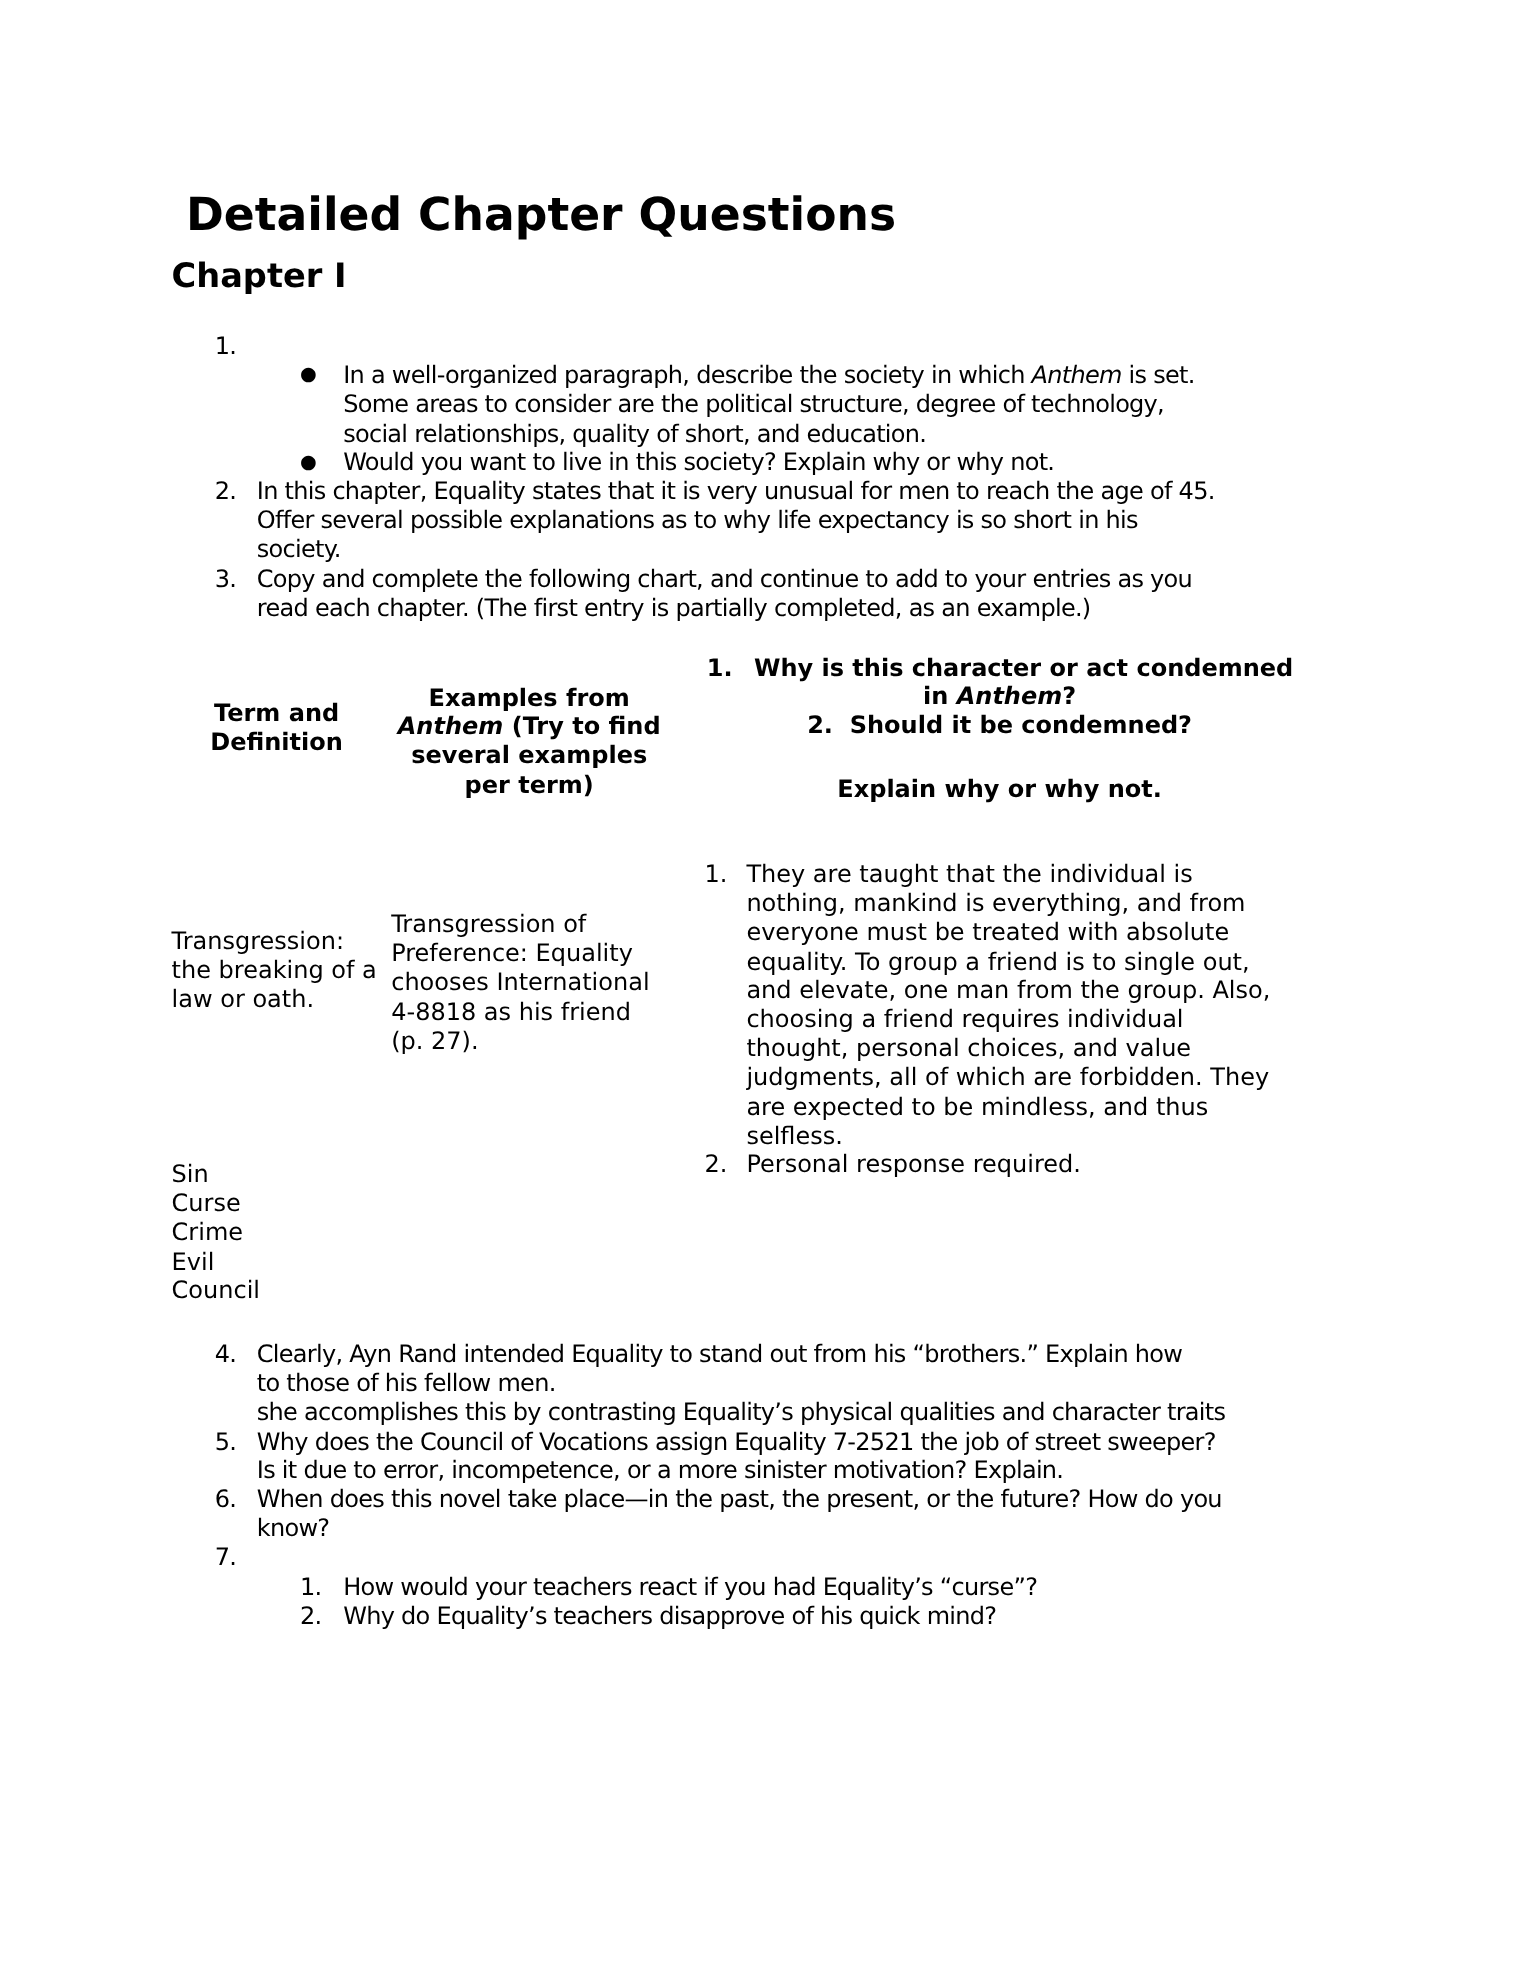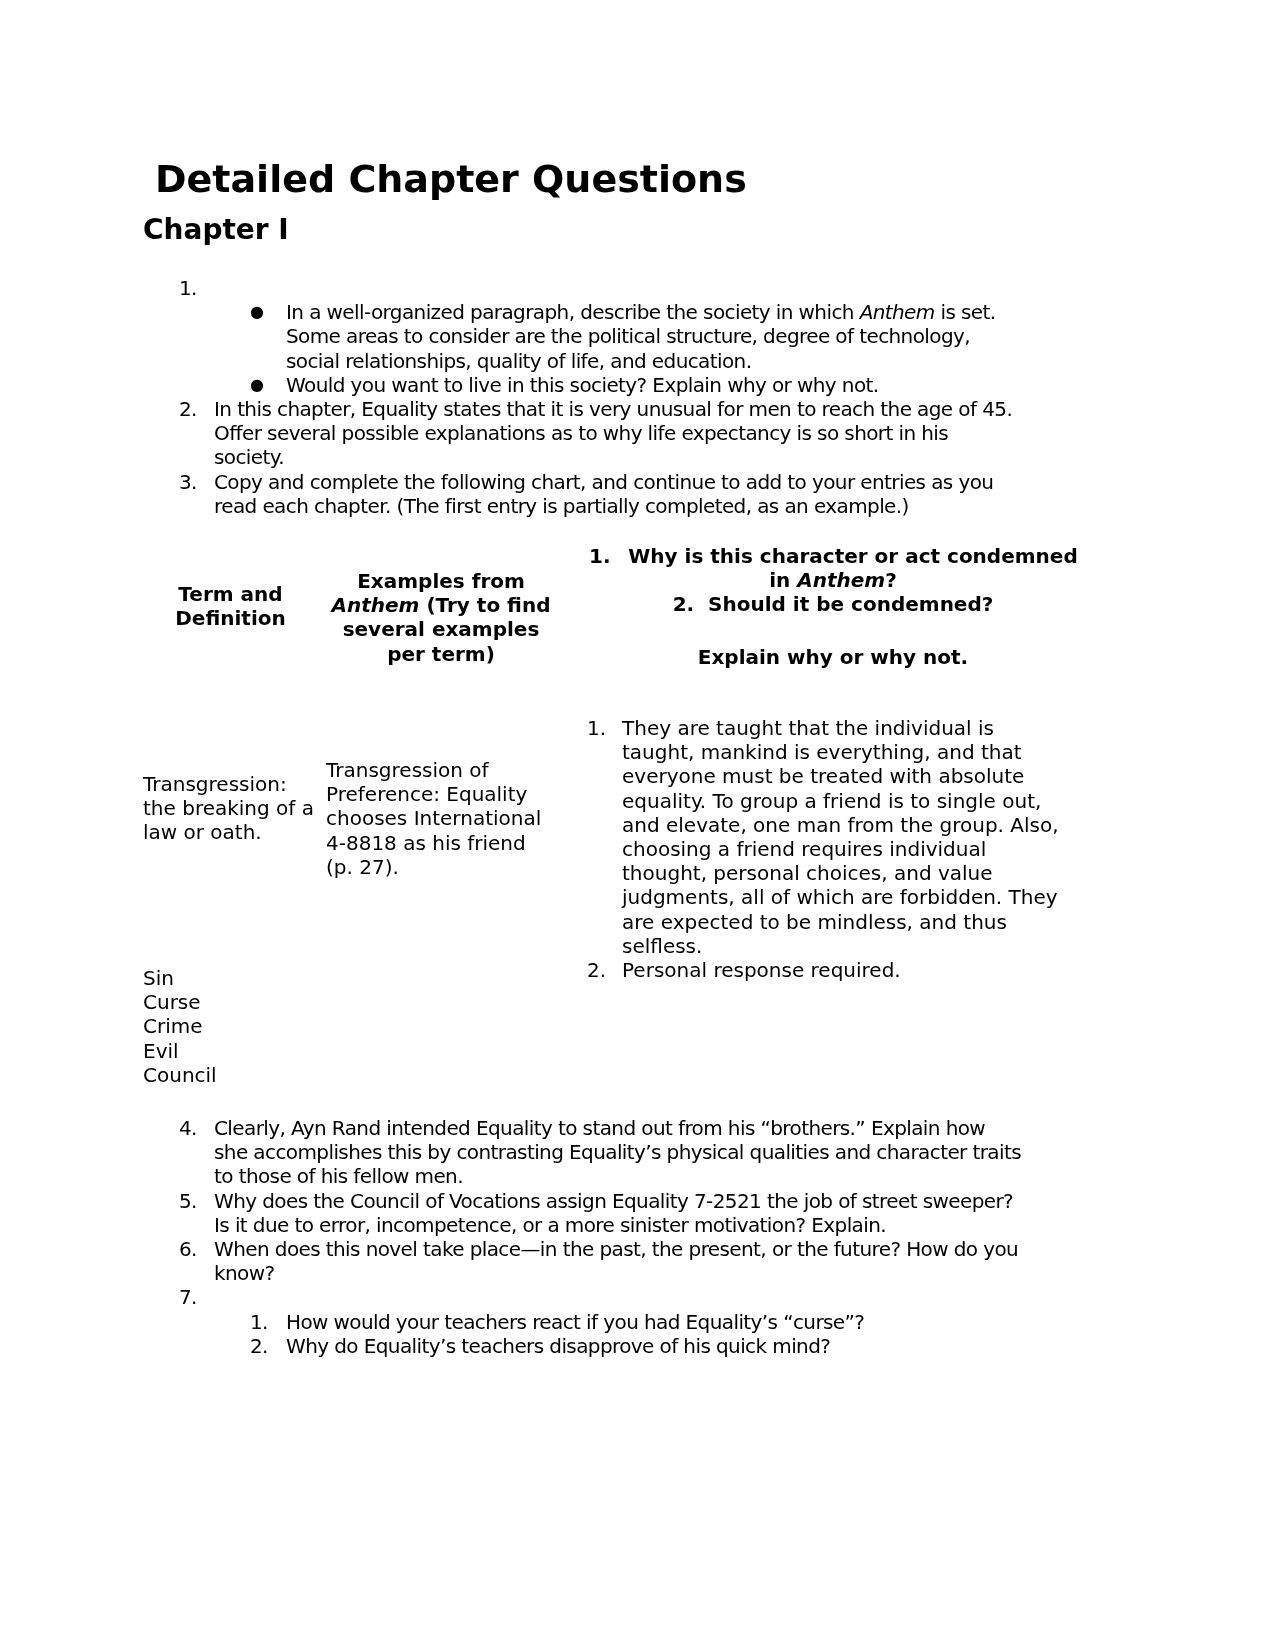--- a/index.html
+++ b/index.html
@@ -45,21 +45,21 @@
   <h1>Detailed Chapter Questions</h1>
   <h2>Chapter I</h2>
 
   <div class="block cond" style="top:276px;">
     <div class="row"><span class="num">1.</span>&nbsp;</div>
     <div class="bullet-row">
       <span class="bullet">●</span>
       <div class="btxt">
         <div><span>In a well-organized paragraph, describe the society in which </span><i>Anthem</i><span> is set.</span></div>
         <div>Some areas to consider are the political structure, degree of technology,</div>
-        <div>social relationships, quality of life, and education.</div>
+        <div>social relationships, quality of short, and education.</div>
       </div>
     </div>
     <div class="bullet-row">
       <span class="bullet">●</span>
       <div class="btxt">Would you want to live in this society? Explain why or why not.</div>
     </div>
 
     <div class="row">
       <span class="num">2.</span>
       <div class="txt">
@@ -106,21 +106,21 @@
       <div>Preference: Equality</div>
       <div>chooses International</div>
       <div>4-8818 as his friend</div>
       <div>(p. 27).</div>
     </div>
     <div class="col c3" style="top:128px;">
       <div style="position:relative;">
         <span style="position:absolute;left:4px;">1.</span>
         <div style="margin-left:39px;margin-top:44px;">
           <div>They are taught that the individual is</div>
-          <div>taught, mankind is everything, and that</div>
+          <div>nothing, mankind is everything, and from</div>
           <div>everyone must be treated with absolute</div>
           <div>equality. To group a friend is to single out,</div>
           <div>and elevate, one man from the group. Also,</div>
           <div>choosing a friend requires individual</div>
           <div>thought, personal choices, and value</div>
           <div>judgments, all of which are forbidden. They</div>
           <div>are expected to be mindless, and thus</div>
           <div>selfless.</div>
         </div>
       </div>
@@ -137,22 +137,22 @@
     <div>Crime</div>
     <div>Evil</div>
     <div>Council</div>
   </div>
 
   <div class="block cond" style="top:1116px;">
     <div class="row">
       <span class="num">4.</span>
       <div class="txt">
         <div>Clearly, Ayn Rand intended Equality to stand out from his “brothers.” Explain how</div>
+        <div>to those of his fellow men.</div>
         <div>she accomplishes this by contrasting Equality’s physical qualities and character traits</div>
-        <div>to those of his fellow men.</div>
       </div>
     </div>
     <div class="row">
       <span class="num">5.</span>
       <div class="txt">
         <div>Why does the Council of Vocations assign Equality 7-2521 the job of street sweeper?</div>
         <div>Is it due to error, incompetence, or a more sinister motivation? Explain.</div>
       </div>
     </div>
     <div class="row">

